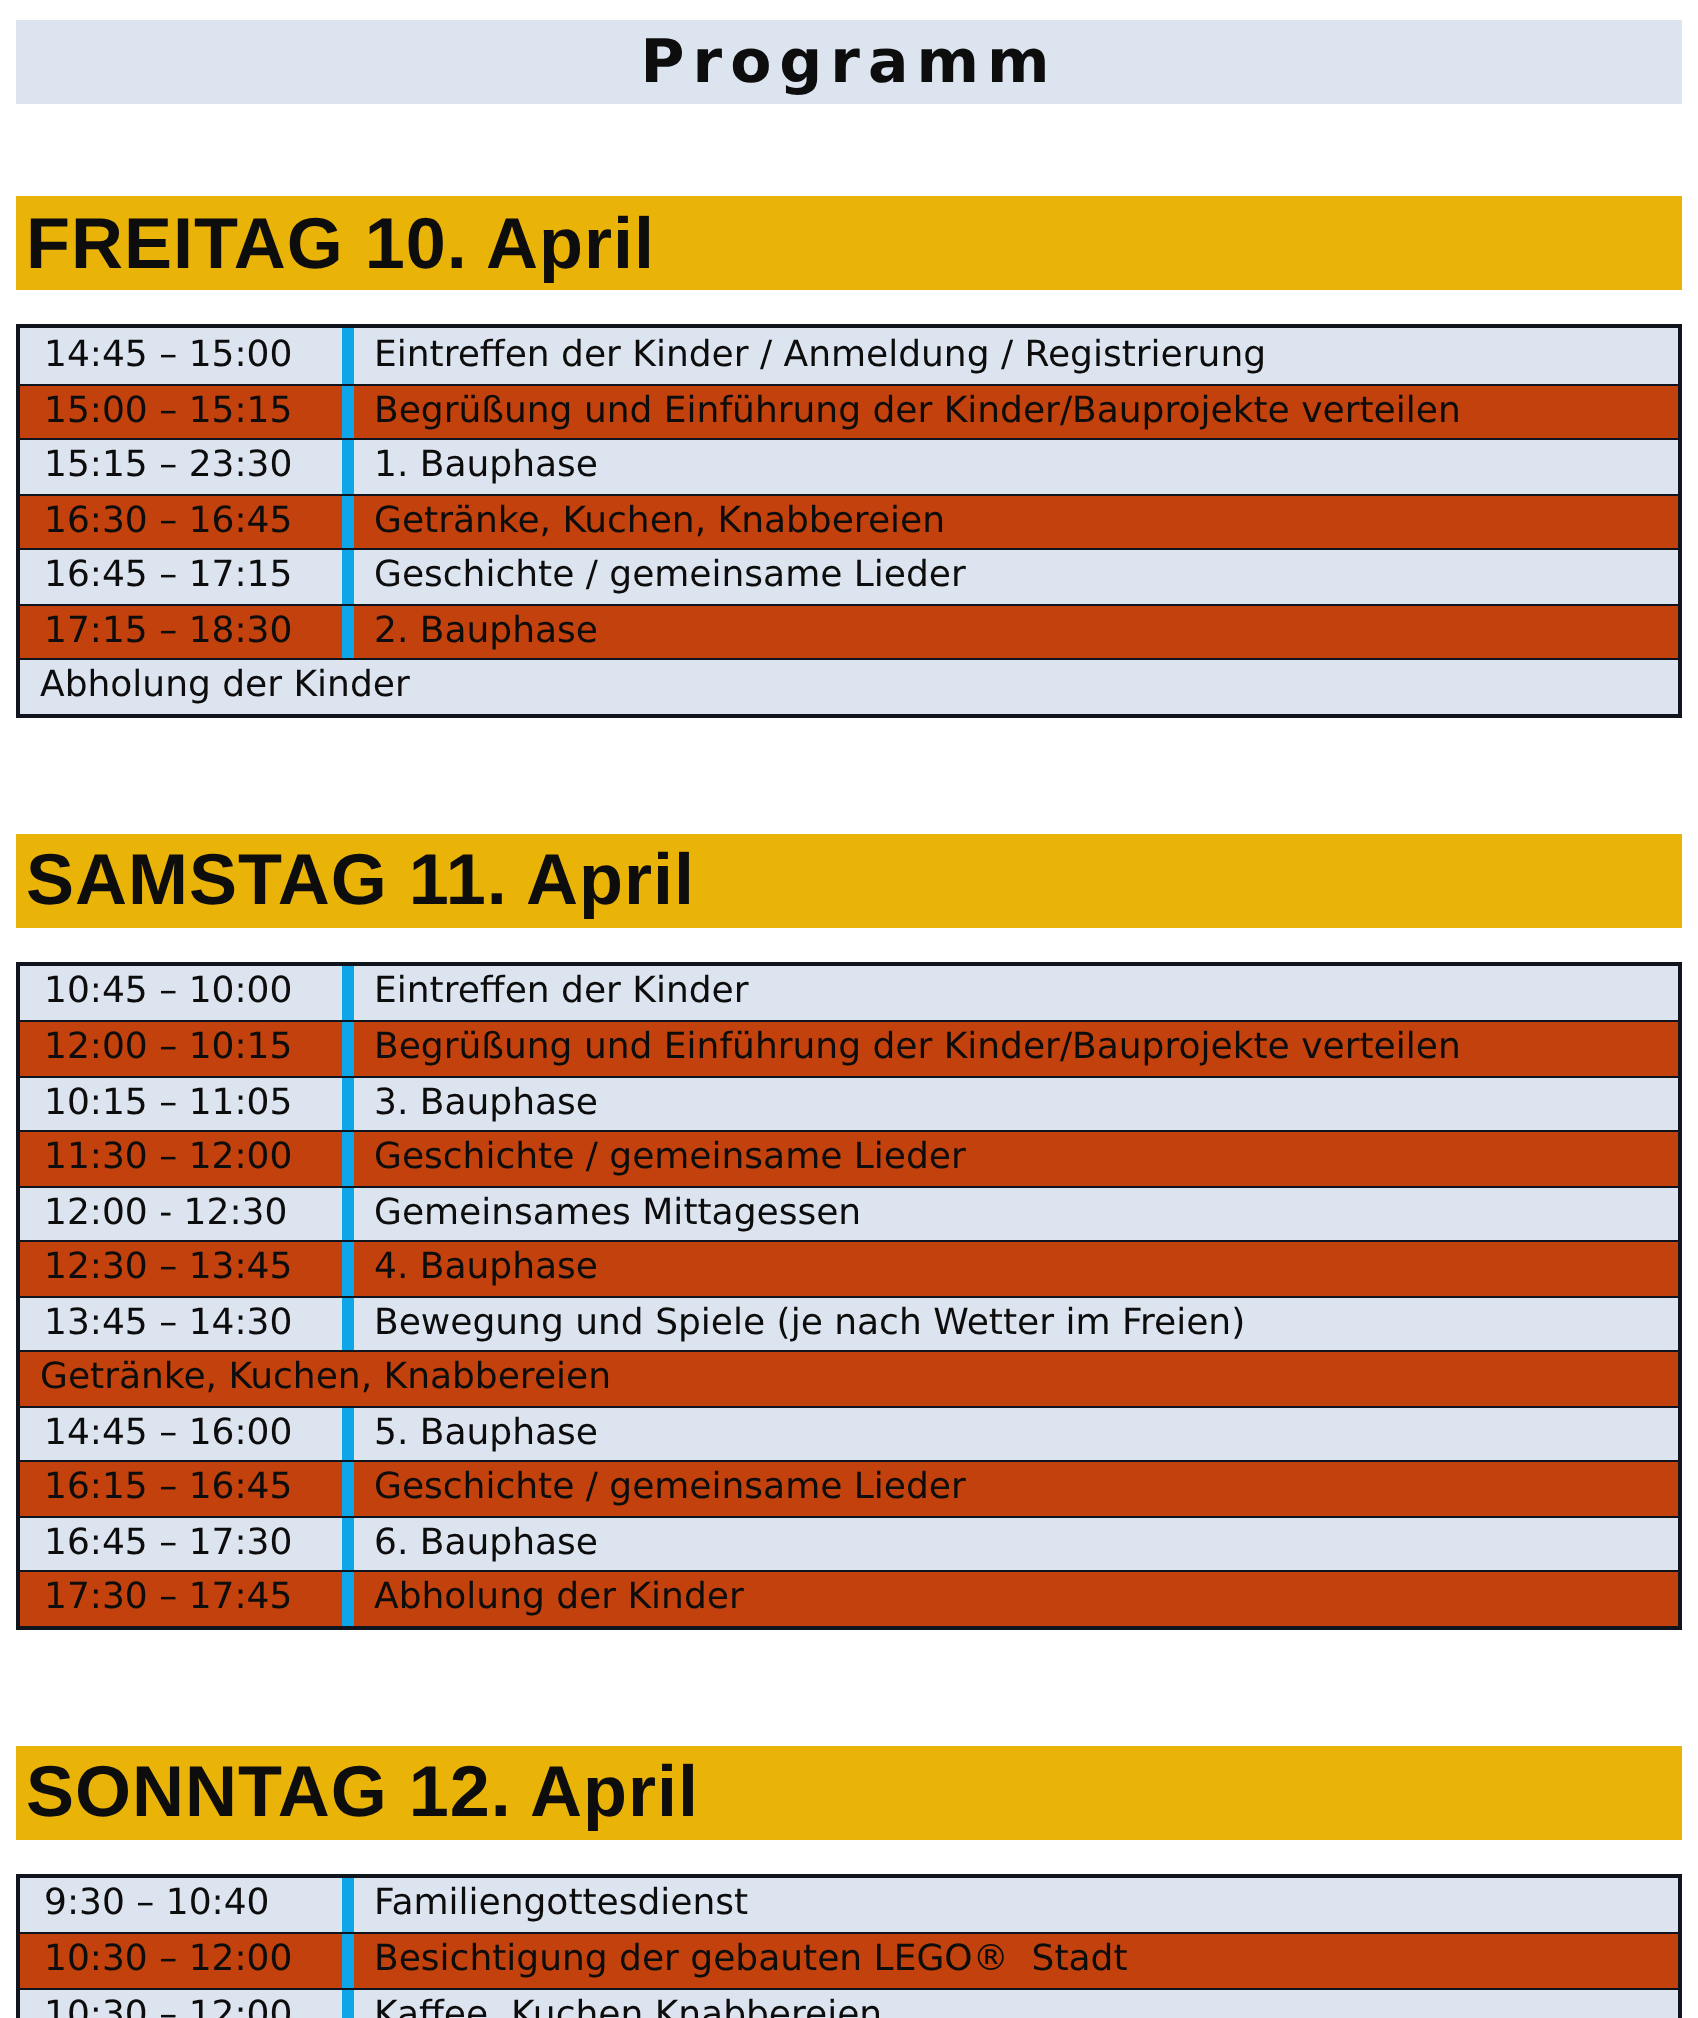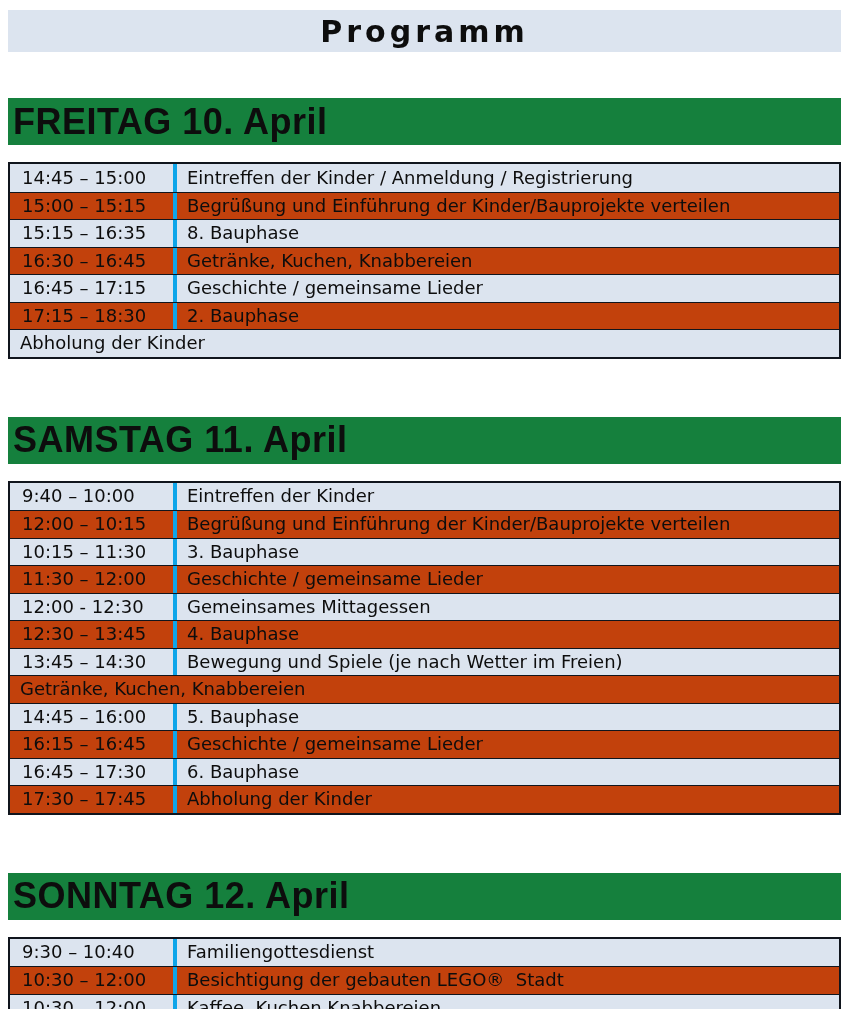--- a/index.html
+++ b/index.html
@@ -28,21 +28,21 @@
     font-weight: 600;
     letter-spacing: 4px;
     font-family: "DejaVu Sans", sans-serif;
   }
 
   
   .section.first { margin-top: 46px; }
   .section + .section { margin-top: 58px; }
   .day-header {
     height: 47px;
-    background: #15803d;
+    background: #eab308;
     display: flex;
     align-items: center;
     padding-left: 5px;
     font-size: 36px;
     font-weight: 700;
     letter-spacing: 0.5px;
     color: #0d0d0d;
     font-family: "Liberation Sans", sans-serif;
   }
 
@@ -66,21 +66,21 @@
     align-items: center;
     font-size: 18px;
     line-height: 1;
     overflow: hidden;
     white-space: pre;
   }
   .tcell.time {
     flex: 0 0 167px;
     width: 167px;
     padding-left: 12px;
-    border-right: 4px solid #0ea5e9;
+    border-right: 6px solid #0ea5e9;
   }
   .tcell.activity {
     flex: 1 1 auto;
     padding-left: 10px;
   }
 </style>
 </head>
 <body>
 
 <div class="page">
@@ -94,22 +94,22 @@
     <div class="schedule">
         <div class="trow alt">
           <div class="tcell time">14:45 – 15:00</div>
           <div class="tcell activity">Eintreffen der Kinder / Anmeldung / Registrierung</div>
         </div>
         <div class="trow">
           <div class="tcell time">15:00 – 15:15</div>
           <div class="tcell activity">Begrüßung und Einführung der Kinder/Bauprojekte verteilen</div>
         </div>
         <div class="trow alt">
-          <div class="tcell time">15:15 – 16:35</div>
-          <div class="tcell activity">8. Bauphase</div>
+          <div class="tcell time">15:15 – 23:30</div>
+          <div class="tcell activity">1. Bauphase</div>
         </div>
         <div class="trow">
           <div class="tcell time">16:30 – 16:45</div>
           <div class="tcell activity">Getränke, Kuchen, Knabbereien</div>
         </div>
         <div class="trow alt">
           <div class="tcell time">16:45 – 17:15</div>
           <div class="tcell activity">Geschichte / gemeinsame Lieder</div>
         </div>
         <div class="trow">
@@ -119,29 +119,29 @@
         <div class="trow alt">
           <div class="tcell activity">Abholung der Kinder</div>
         </div>
       </div>
   </section>
 
   <section class="section">
     <div class="day-header">SAMSTAG 11. April</div>
     <div class="schedule">
         <div class="trow alt">
-          <div class="tcell time">9:40 – 10:00</div>
+          <div class="tcell time">10:45 – 10:00</div>
           <div class="tcell activity">Eintreffen der Kinder</div>
         </div>
         <div class="trow">
           <div class="tcell time">12:00 – 10:15</div>
           <div class="tcell activity">Begrüßung und Einführung der Kinder/Bauprojekte verteilen</div>
         </div>
         <div class="trow alt">
-          <div class="tcell time">10:15 – 11:30</div>
+          <div class="tcell time">10:15 – 11:05</div>
           <div class="tcell activity">3. Bauphase</div>
         </div>
         <div class="trow">
           <div class="tcell time">11:30 – 12:00</div>
           <div class="tcell activity">Geschichte / gemeinsame Lieder</div>
         </div>
         <div class="trow alt">
           <div class="tcell time">12:00 - 12:30</div>
           <div class="tcell activity">Gemeinsames Mittagessen</div>
         </div>

